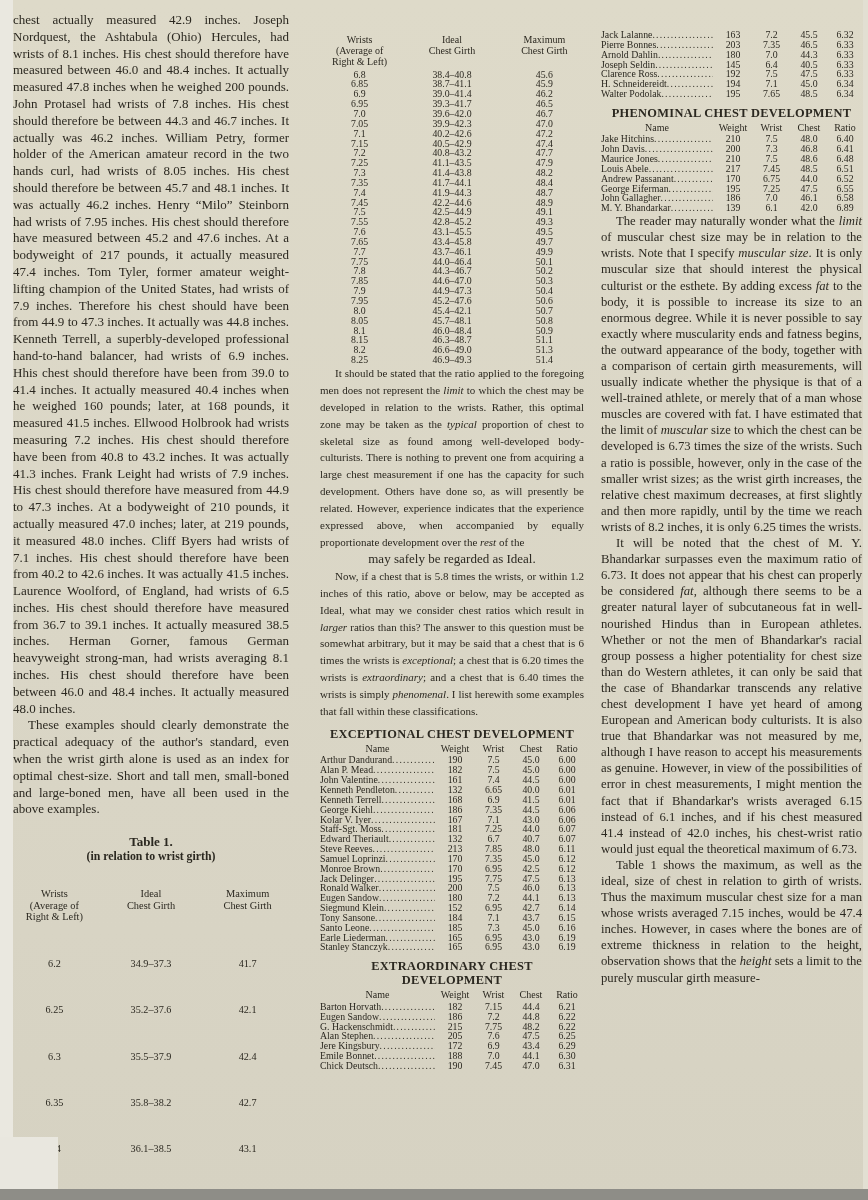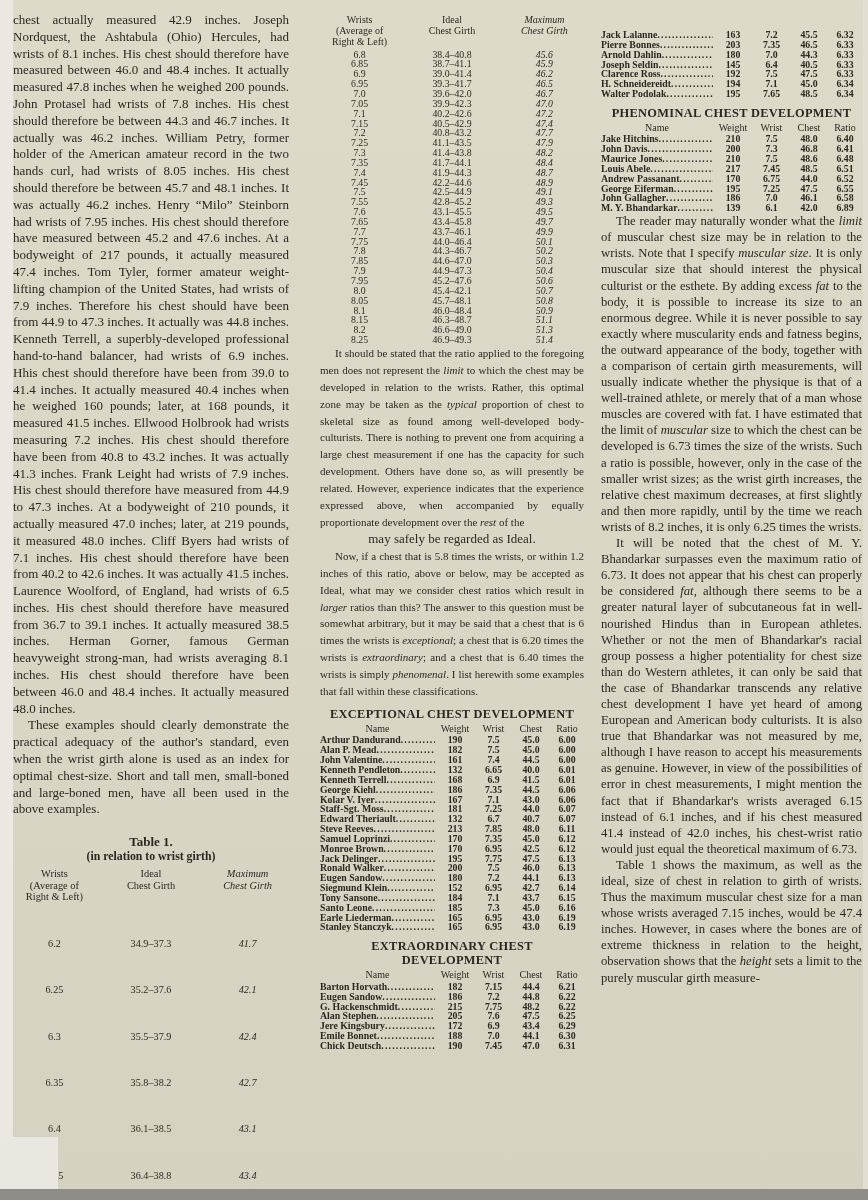--- a/index.html
+++ b/index.html
@@ -10,35 +10,35 @@
   .col-left{left:13px;top:12px;width:276px;}
   .col-mid{left:320px;top:14px;width:264px;}
   .col-right{left:601px;top:30px;width:261px;}
   p.body{margin:0;text-align:justify;font-size:13px;line-height:16.8px;}
   .col-mid p.body{font-size:11px;line-height:16.9px;}
   .col-right p.body{font-size:12.7px;line-height:16.1px;}
   .indent{text-indent:15px;}
   .centerline{text-align:center;font-size:13px;line-height:16.9px;}
   
   .g-head{display:flex;text-align:center;font-size:10px;line-height:11.2px;margin-bottom:2px;}
-  .g-head span{white-space:pre-line;}
-  .g-c1{width:30%;}.g-c2{width:40%;}.g-c3{width:30%;font-style:italic;}
+  .g-head span{white-space:pre-line;margin-top:20px;}
+  .g-c1{width:30%;}.g-c2{width:40%;}.g-c3{width:30%;}
   .g-row{display:flex;text-align:center;font-size:9.8px;line-height:9.85px;}
   .t1 .g-row{font-size:10.2px;line-height:10.35px;margin-top:36px;}
   .t1 .g-head{font-size:10.4px;line-height:11.6px;}
   
   .tblock{margin-top:16px;}
   .tcaption{font-weight:bold;text-align:center;font-size:13px;line-height:16px;}
   .ttitle{font-weight:bold;text-align:center;font-size:14.6px;line-height:17px;letter-spacing:.4px;}
   .tsub{font-weight:bold;text-align:center;font-size:11.8px;line-height:13px;margin-bottom:5px;}
   
   .ntitle{font-weight:bold;text-align:center;font-size:12.4px;line-height:14px;letter-spacing:.3px;margin:7px 0 2px;}
   .n-head{display:flex;font-size:10px;line-height:11.5px;margin-bottom:1px;}
   .h-name{flex:1;text-align:center;}
-  .n-row{display:flex;font-size:9.8px;line-height:9.85px;align-items:baseline;font-weight:bold;}
+  .n-row{display:flex;font-size:9.8px;line-height:9.85px;align-items:baseline;}
   .nm{white-space:nowrap;}
   .ld{flex:1;overflow:hidden;white-space:nowrap;letter-spacing:1.2px;}
   .v{flex:none;text-align:center;}
   .cw1{width:40px;}.cw2{width:37px;}.cw3{width:38px;}.cw4{width:34px;}
   .mt8{margin-top:8px;}
   
   .scan-left{position:absolute;left:0;top:0;width:13px;height:100%;background:#eae8e0;}
   .scan-right{position:absolute;right:0;top:0;width:5px;height:100%;background:#e2dfd2;}
   .scan-bottom{position:absolute;left:0;bottom:0;width:100%;height:11px;background:#8e8d87;}
   .scan-corner{position:absolute;left:0;bottom:11px;width:58px;height:52px;background:#e9e7df;}

